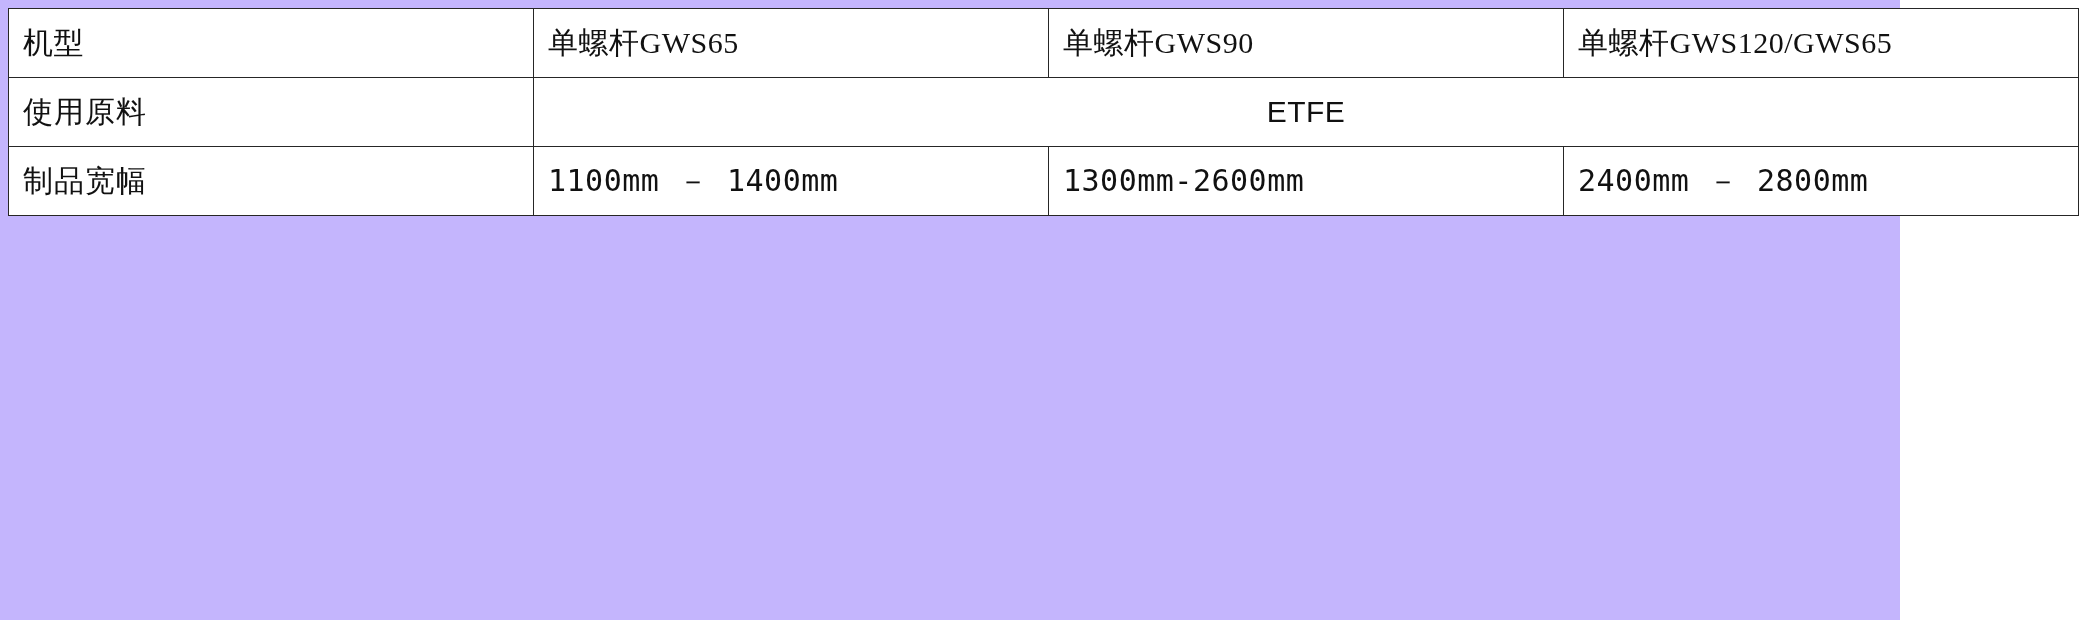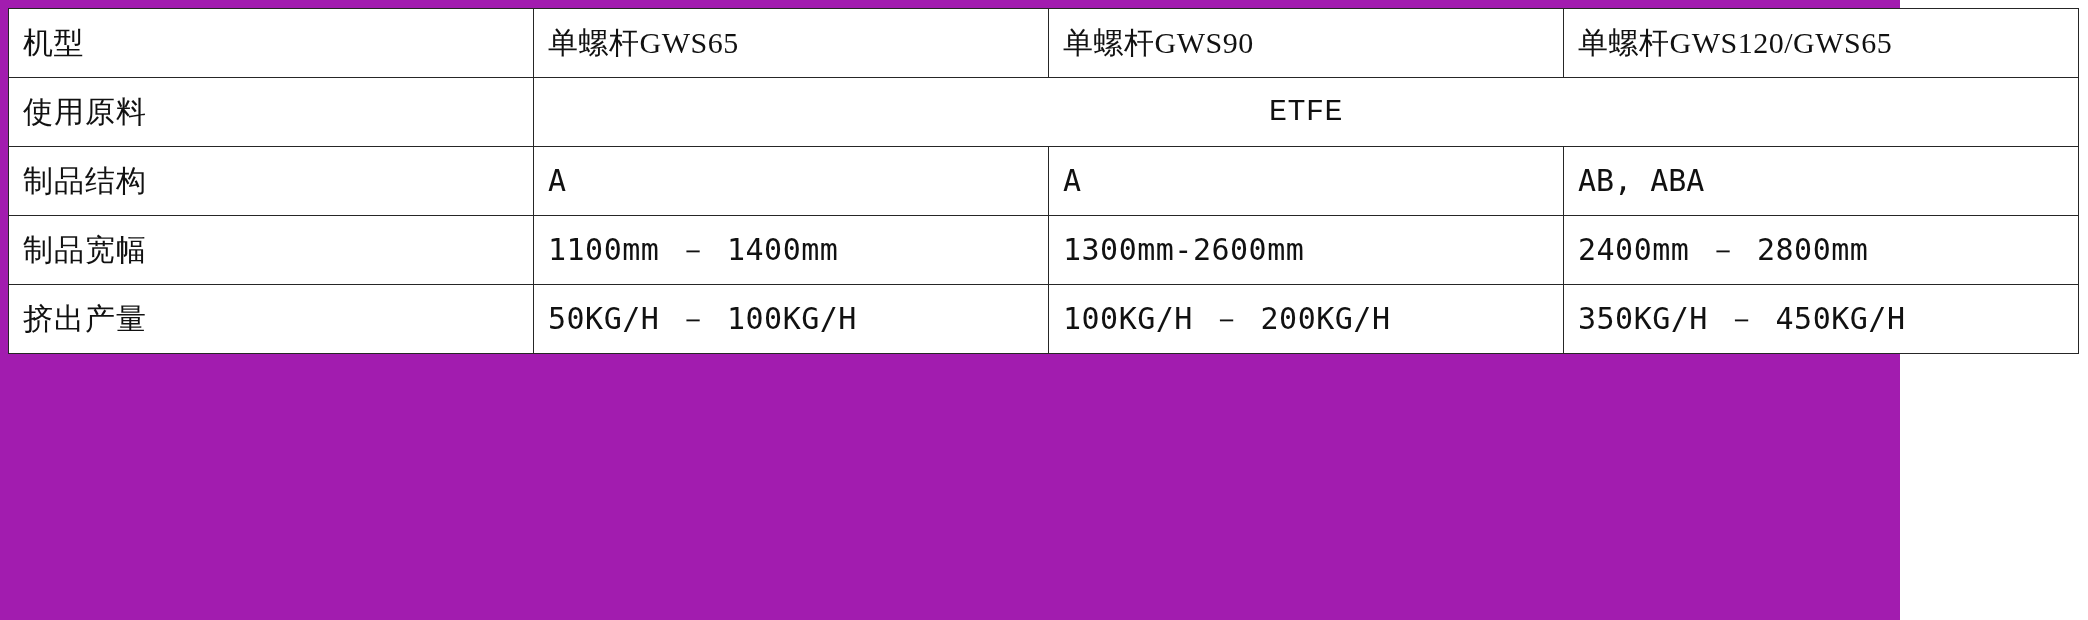--- a/index.html
+++ b/index.html
@@ -11,21 +11,21 @@
     width: 2088px;
     height: 620px;
     font-family: "Liberation Serif", "DejaVu Serif", serif;
     color: #111111;
     overflow: hidden;
   }
   .sheet {
     position: relative;
     width: 1900px;
     height: 620px;
-    background: #a21caf;
+    background: #c4b5fd;
     box-sizing: border-box;
   }
   table.spec {
     position: absolute;
     left: 8px;
     top: 8px;
     width: 2070px;
     border-collapse: collapse;
     table-layout: fixed;
     background: #ffffff;
@@ -54,21 +54,21 @@
     font-size: 26px;
     letter-spacing: 0.5px;
   }
   td.head {
     font-family: "Liberation Serif", "DejaVu Serif", serif;
     font-size: 30px;
     letter-spacing: 0.5px;
   }
   td.merged {
     text-align: center;
-    font-family: Liberation Mono, monospace;
+    font-family: Liberation Sans, sans-serif;
     font-size: 26px;
     letter-spacing: 0.5px;
   }
   td.plain-left {
     font-family: "DejaVu Sans Mono", "Liberation Mono", monospace;
     font-size: 26px;
   }
 </style>
 </head>
 <body>
@@ -87,36 +87,24 @@
         <td class="head">单螺杆GWS65</td>
         <td class="head">单螺杆GWS90</td>
         <td class="head">单螺杆GWS120/GWS65</td>
       </tr>
 
       <tr>
         <td class="label">使用原料</td>
         <td class="merged" colspan="3">ETFE</td>
       </tr>
 
-      <tr>
-        <td class="label">制品结构</td>
-        <td class="plain-left">A</td>
-        <td class="plain-left">A</td>
-        <td class="plain-left">AB, ABA</td>
-      </tr>
 
       <tr>
         <td class="label">制品宽幅</td>
         <td class="val">1100mm － 1400mm</td>
         <td class="val">1300mm-2600mm</td>
         <td class="val">2400mm － 2800mm</td>
       </tr>
 
 
-      <tr>
-        <td class="label">挤出产量</td>
-        <td class="val">50KG/H － 100KG/H</td>
-        <td class="val">100KG/H － 200KG/H</td>
-        <td class="val">350KG/H － 450KG/H</td>
-      </tr>
     </tbody>
   </table>
 </div>
 
 </body></html>

